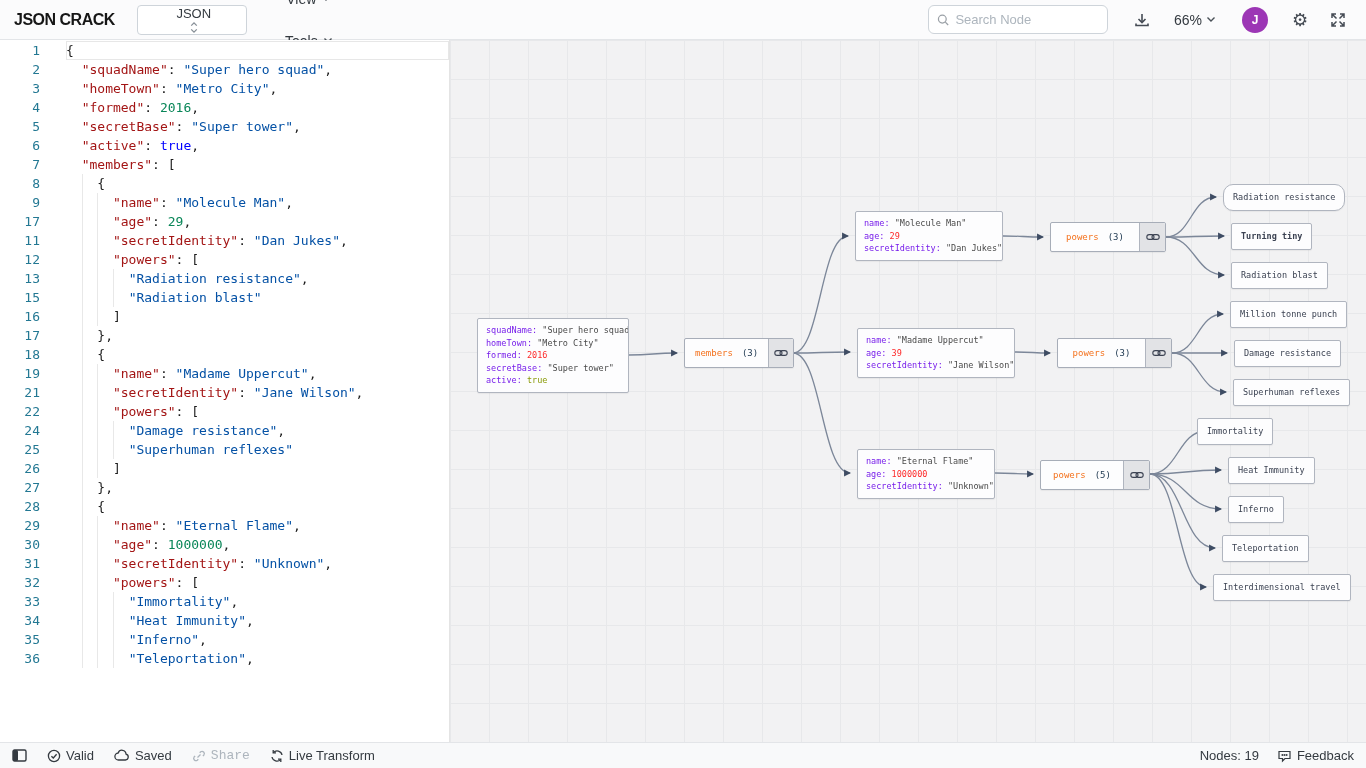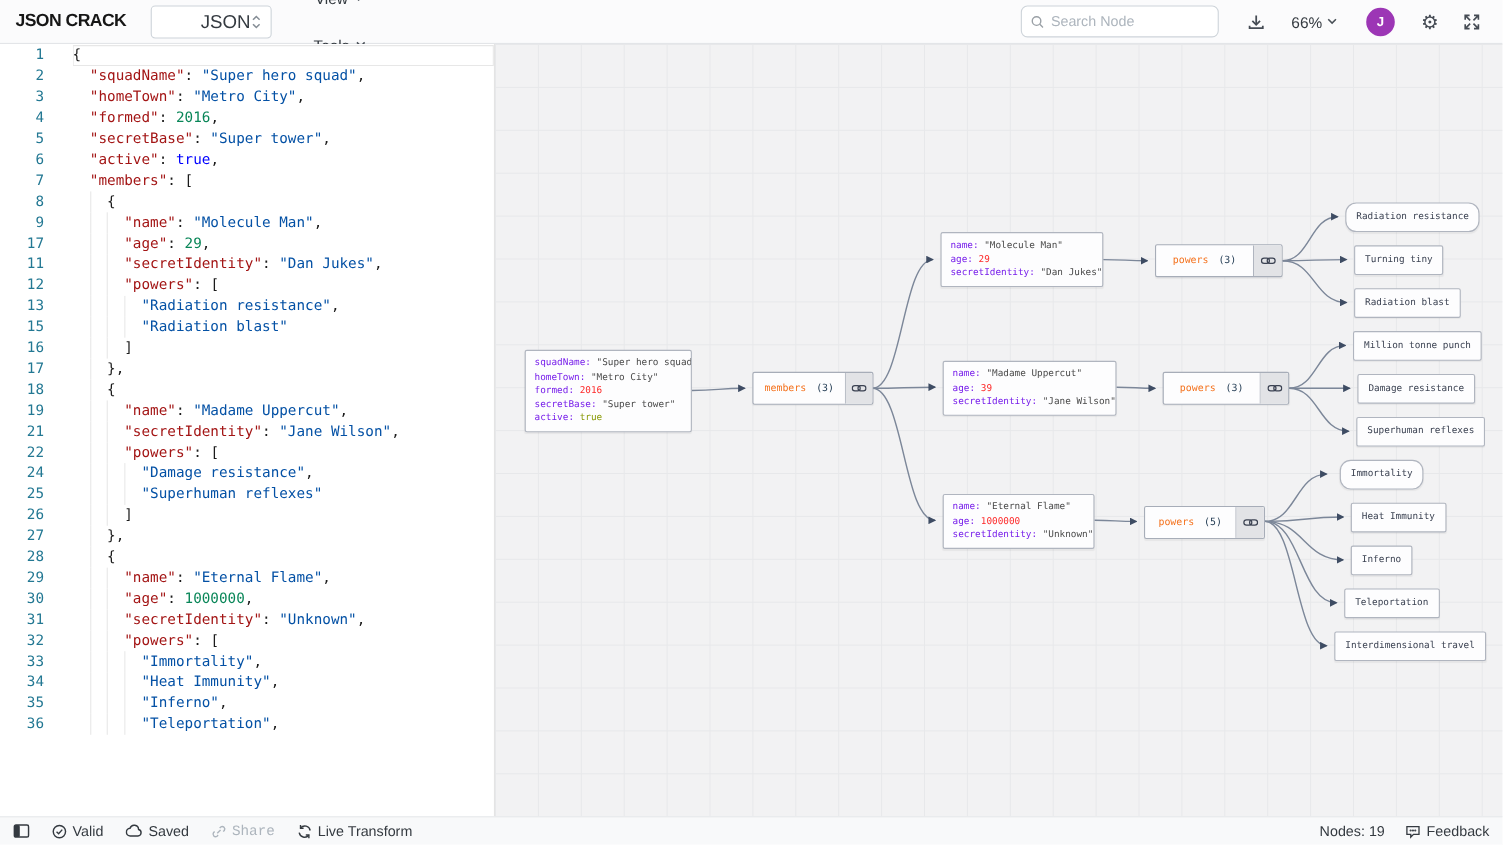--- a/index.html
+++ b/index.html
@@ -5,21 +5,21 @@
   * { margin:0; padding:0; box-sizing:border-box; }
   html,body { width:1366px; height:768px; overflow:hidden; background:#fff;
               font-family:"Liberation Sans", sans-serif; }
 
   
   .header { height:40px; background:#fbfbfc; border-bottom:1px solid #e3e5e8;
             display:flex; align-items:center; padding:0 14px; gap:10px; }
   .logo { font-weight:bold; font-size:16px; letter-spacing:-0.5px; color:#161616; margin-right:12px; white-space:nowrap; }
   .fmt-select { width:110px; height:30px; background:#fff; border:1px solid #ced4da; border-radius:4px;
                 display:flex; align-items:center; justify-content:flex-end; padding:0 8px 0 12px;
-                font-size:17px; color:#343a40; margin-right:10px; cursor:pointer; }
+                font-size:13px; color:#343a40; margin-right:10px; cursor:pointer;flex-direction:column; }
   .menu { display:flex; align-items:center; gap:26px; font-size:14px; color:#343a40;flex-direction:column; }
   .menu-item { display:flex; align-items:center; gap:5px; cursor:pointer; white-space:nowrap; }
   .spacer { flex:1; }
   .search-box { width:180px; height:29px; background:#fff; border:1px solid #ced4da; border-radius:6px;
                 display:flex; align-items:center; padding:0 8px; gap:6px; margin-right:10px; }
   .search-box input { border:none; outline:none; width:100%; font-size:13px; color:#343a40; background:transparent; }
   .search-box input::placeholder { color:#adb5bd; }
   .hdr-icon { display:flex; align-items:center; justify-content:center; width:28px; height:28px; cursor:pointer; color:#454b54; }
   .zoom-ctl { display:flex; align-items:center; gap:4px; font-size:14px; color:#343a40; margin:0 8px; cursor:pointer; white-space:nowrap; }
   .avatar { width:26px; height:26px; border-radius:50%; background:#9c36b5; color:#fff; font-size:12px; font-weight:bold;
@@ -286,26 +286,26 @@
           <span class="gcount">(5)</span>
         </div>
         <div class="arr-link">
           <svg width="14" height="10" viewBox="0 0 14 10">
             <rect x="0.8" y="2.6" width="7.2" height="4.8" rx="2.4" fill="none" stroke="#3b4252" stroke-width="1.1"></rect>
             <rect x="6" y="2.6" width="7.2" height="4.8" rx="2.4" fill="none" stroke="#3b4252" stroke-width="1.1"></rect>
           </svg>
         </div>
       </div>
       <div class="gnode leaf" style="left: 773px; top: 144px; border-radius: 10px;">Radiation resistance</div>
-      <div class="gnode leaf" style="left: 781px; top: 183px;">Turning tiny</div>
+      <div class="gnode leaf" style="left: 781px; top: 183px; font-weight: bold;">Turning tiny</div>
       <div class="gnode leaf" style="left: 781px; top: 222px;">Radiation blast</div>
       <div class="gnode leaf" style="left: 780px; top: 261px;">Million tonne punch</div>
       <div class="gnode leaf" style="left: 784px; top: 300px;">Damage resistance</div>
       <div class="gnode leaf" style="left: 783px; top: 339px;">Superhuman reflexes</div>
-      <div class="gnode leaf" style="left: 768px; top: 378px; border-radius: 10px;">Immortality</div>
+      <div class="gnode leaf" style="left: 747px; top: 378px;">Immortality</div>
       <div class="gnode leaf" style="left: 778px; top: 417px;">Heat Immunity</div>
       <div class="gnode leaf" style="left: 778px; top: 456px;">Inferno</div>
       <div class="gnode leaf" style="left: 772px; top: 495px;">Teleportation</div>
       <div class="gnode leaf" style="left: 763px; top: 534px;">Interdimensional travel</div>
     </div>
 </div>
 
 <div class="statusbar">
   <div class="sb-item">
     <svg class="ic" width="15" height="13" viewBox="0 0 15 13">

